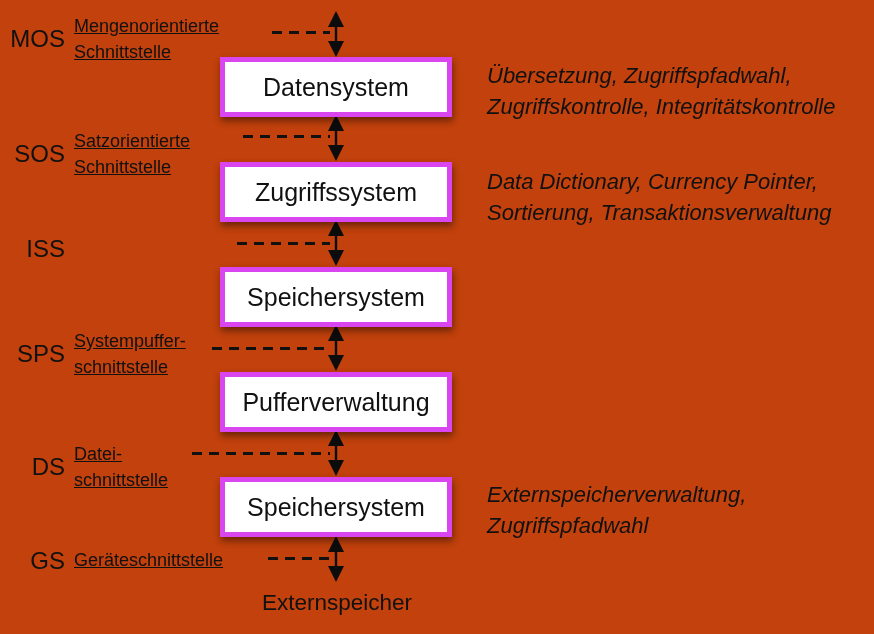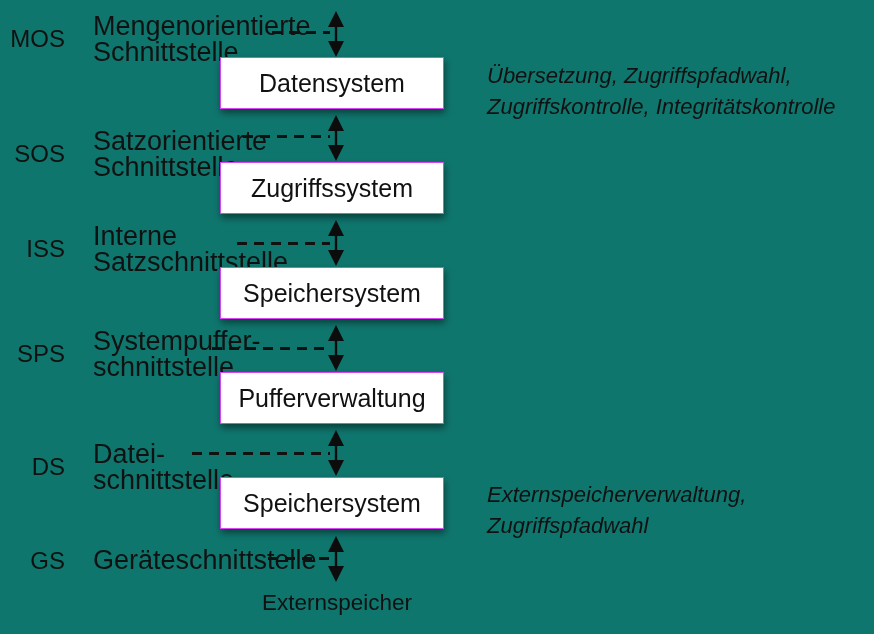--- a/index.html
+++ b/index.html
@@ -4,53 +4,54 @@
 <style>
   html, body { margin: 0; padding: 0; }
   body {
     font-family: "Liberation Sans", sans-serif;
     color: #111;
   }
   .canvas {
     position: relative;
     width: 874px;
     height: 634px;
-    background: #0f766e;
+    background: #c2410c;
     overflow: hidden;
   }
   .abs { position: absolute; }
 
   
   .iface-abbr {
     left: 0; width: 65px;
     text-align: right;
     font-size: 24px;
     line-height: 1;
     white-space: nowrap;
   }
   .iface-label {
-    left: 93px;
-    font-size: 27px;
+    left: 74px;
+    font-size: 18px;
     line-height: 26px;
     white-space: pre-line;
+    text-decoration: underline;
   }
 
   
   .dash {
     height: 3px;
     background: repeating-linear-gradient(90deg, #111 0 10px, transparent 10px 17px);
   }
 
   
   .layer-box {
     left: 220px;
     width: 222px;
     height: 50px;
     background: #ffffff;
-    border: 1px solid #d946ef;
+    border: 5px solid #d946ef;
     box-shadow: 1px 4px 7px rgba(0,0,0,0.45);
     display: flex;
     align-items: center;
     justify-content: center;
     font-size: 25px;
     white-space: nowrap;
   }
 
   
   .desc {
@@ -78,22 +79,20 @@
   <div class="abs iface-abbr" style="top:142px">SOS</div>
   <div class="abs iface-abbr" style="top:237px">ISS</div>
   <div class="abs iface-abbr" style="top:342px">SPS</div>
   <div class="abs iface-abbr" style="top:455px">DS</div>
   <div class="abs iface-abbr" style="top:549px">GS</div>
 
   <div class="abs iface-label" style="top:13px">Mengenorientierte
 Schnittstelle</div>
   <div class="abs iface-label" style="top:128px">Satzorientierte
 Schnittstelle</div>
-  <div class="abs iface-label" style="top:223px">Interne
-Satzschnittstelle</div>
   <div class="abs iface-label" style="top:328px">Systempuffer-
 schnittstelle</div>
   <div class="abs iface-label" style="top:441px">Datei-
 schnittstelle</div>
   <div class="abs iface-label" style="top:547px">Geräteschnittstelle</div>
 
   <div class="abs dash" style="left:272px;top:31px;width:58px"></div>
   <div class="abs dash" style="left:243px;top:135px;width:87px"></div>
   <div class="abs dash" style="left:237px;top:242px;width:93px"></div>
   <div class="abs dash" style="left:212px;top:347px;width:118px"></div>
@@ -142,18 +141,20 @@
     </div>
   <div class="abs layer-box" style="top:372px">
       <span>Pufferverwaltung</span>
     </div>
   <div class="abs layer-box" style="top:477px">
       <span>Speichersystem</span>
     </div>
 
   <div class="abs desc" style="top:60px">Übersetzung, Zugriffspfadwahl,
 Zugriffskontrolle, Integritätskontrolle</div>
+  <div class="abs desc" style="top:166px">Data Dictionary, Currency Pointer,
+Sortierung, Transaktionsverwaltung</div>
   <div class="abs desc" style="top:479px">Externspeicherverwaltung,
 Zugriffspfadwahl</div>
 
   <div class="abs bottom-label" style="left:262px;top:590px">Externspeicher</div>
 
 </div>
 
 </body></html>

